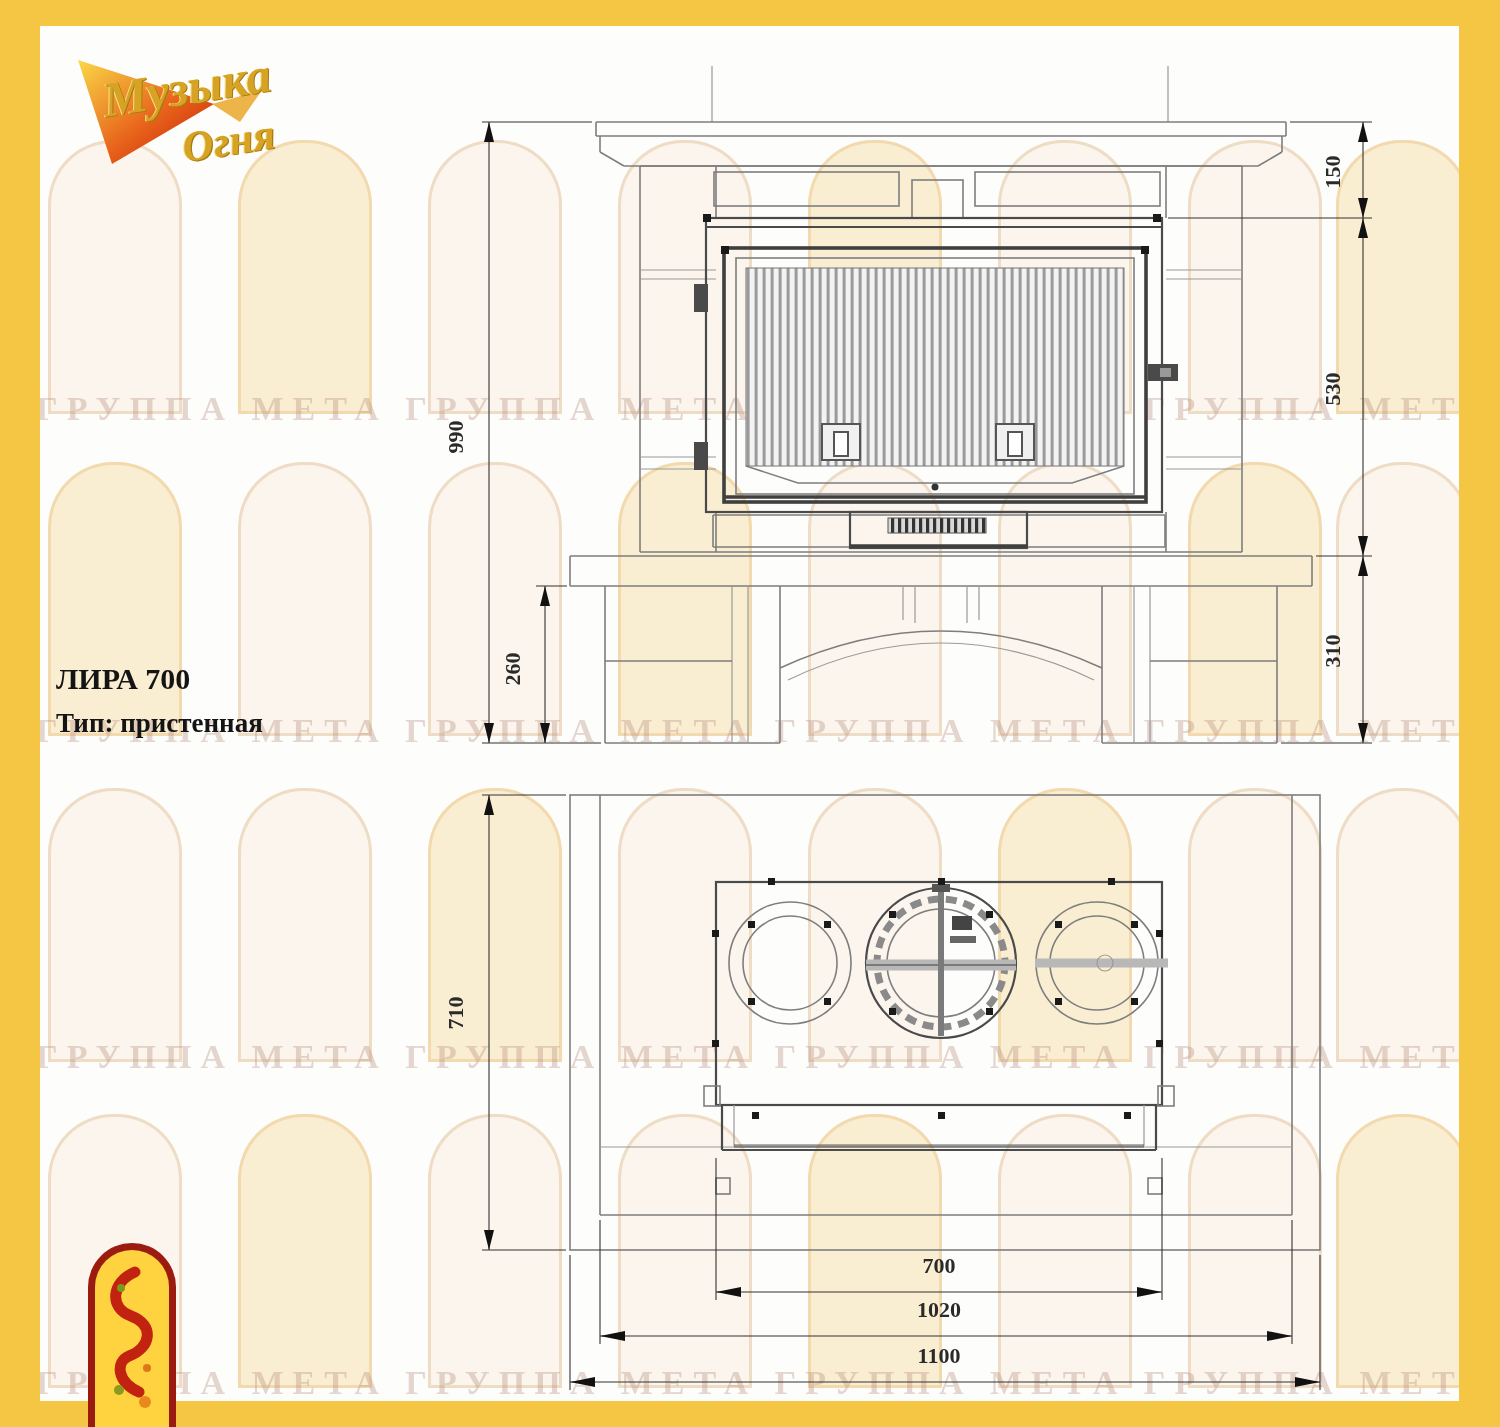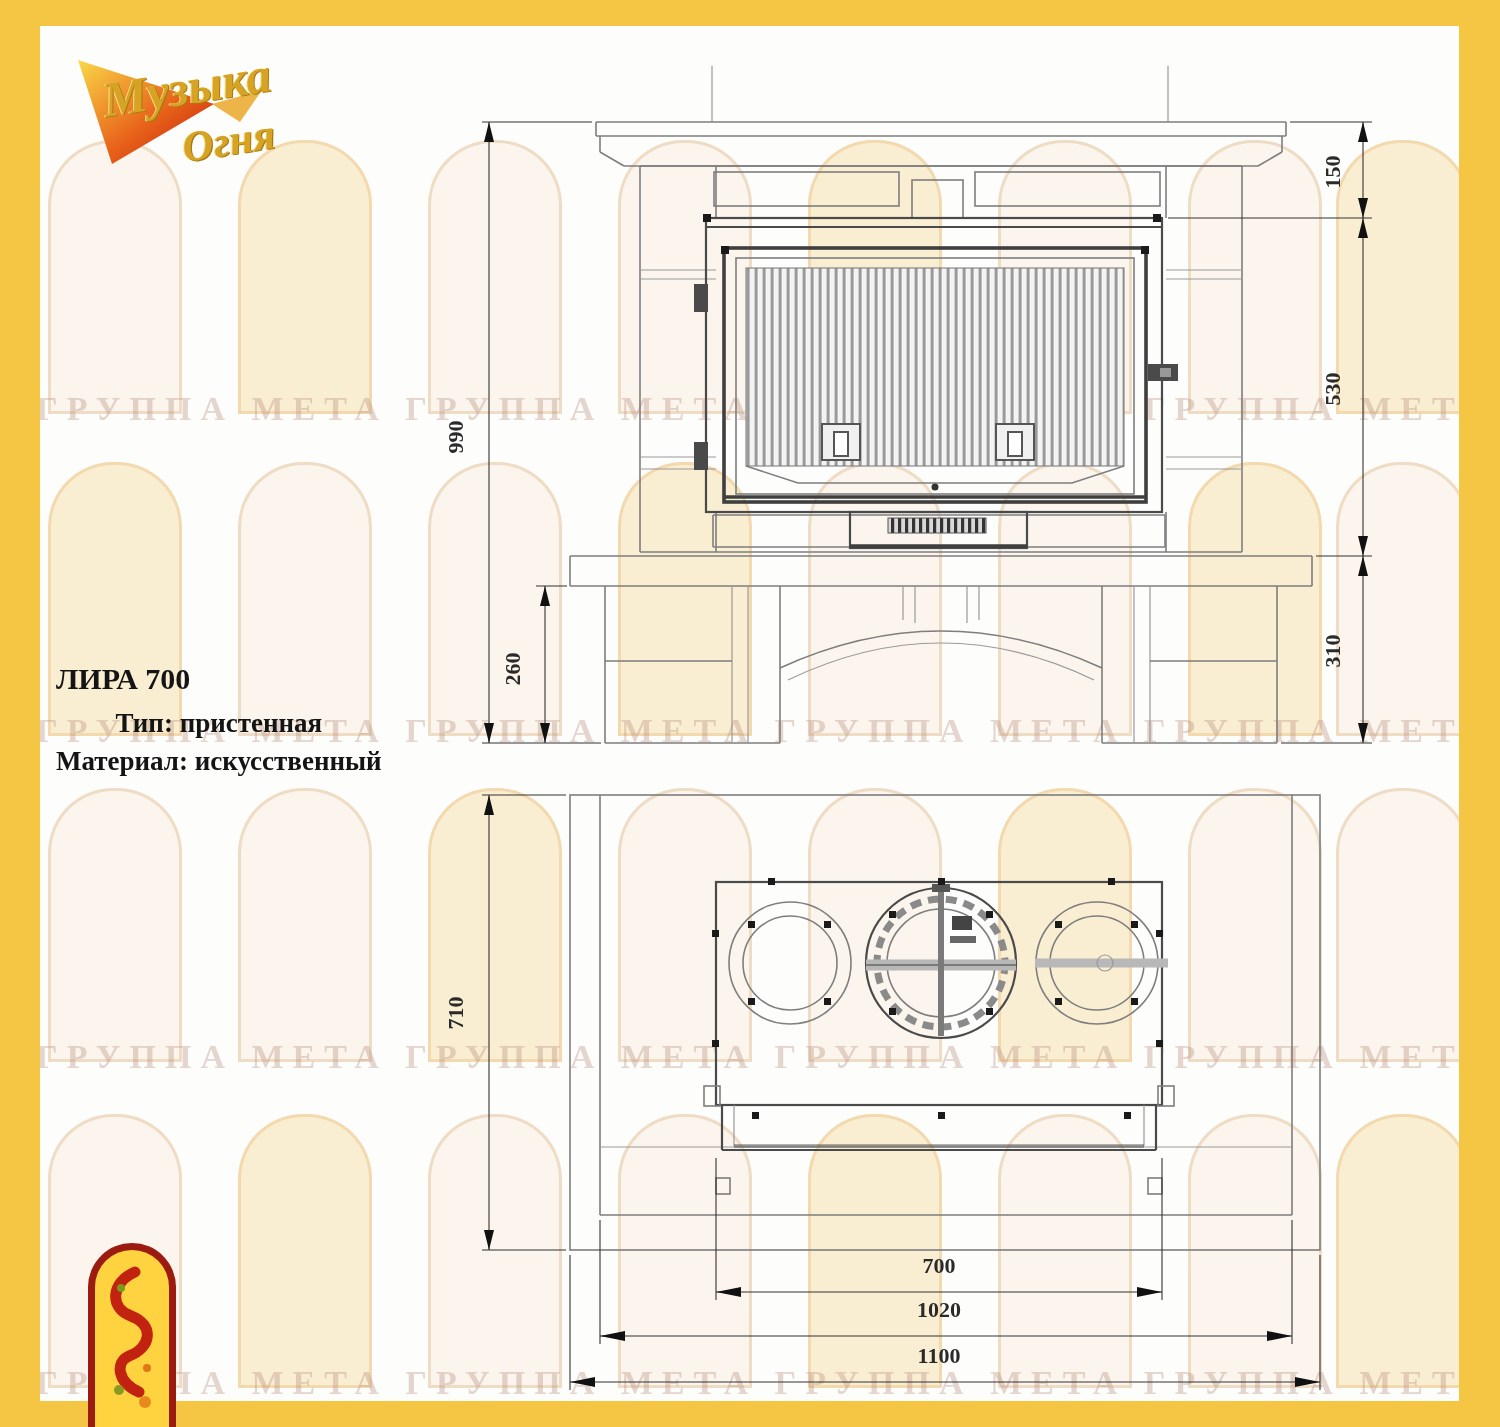--- a/index.html
+++ b/index.html
@@ -110,21 +110,20 @@
     <path d="M16 30 L152 74 L50 134 Z" fill="url(#sail)"></path>
     <path d="M150 74 L200 60 L178 92 Z" fill="#e8a21b" opacity="0.8"></path>
   </svg>
   <div class="t1">Музыка</div>
   <div class="t2">Огня</div>
 </div>
 
 <div class="info">
   <div class="title">ЛИРА 700</div>
   <div class="spec">Тип: пристенная</div>
-  <div class="spec">Материал: искусственный</div>
 </div>
 
 <svg class="drawing" width="1500" height="1427" viewBox="0 0 1500 1427">
   <defs>
     <pattern id="slats" width="8" height="10" patternUnits="userSpaceOnUse">
       <rect width="8" height="10" fill="#f3f3f3"></rect>
       <rect x="2.6" width="3" height="10" fill="#9a9a9a"></rect>
     </pattern>
     <pattern id="emb" width="7" height="15" patternUnits="userSpaceOnUse">
       <rect width="7" height="15" fill="#d8d8d8"></rect>

